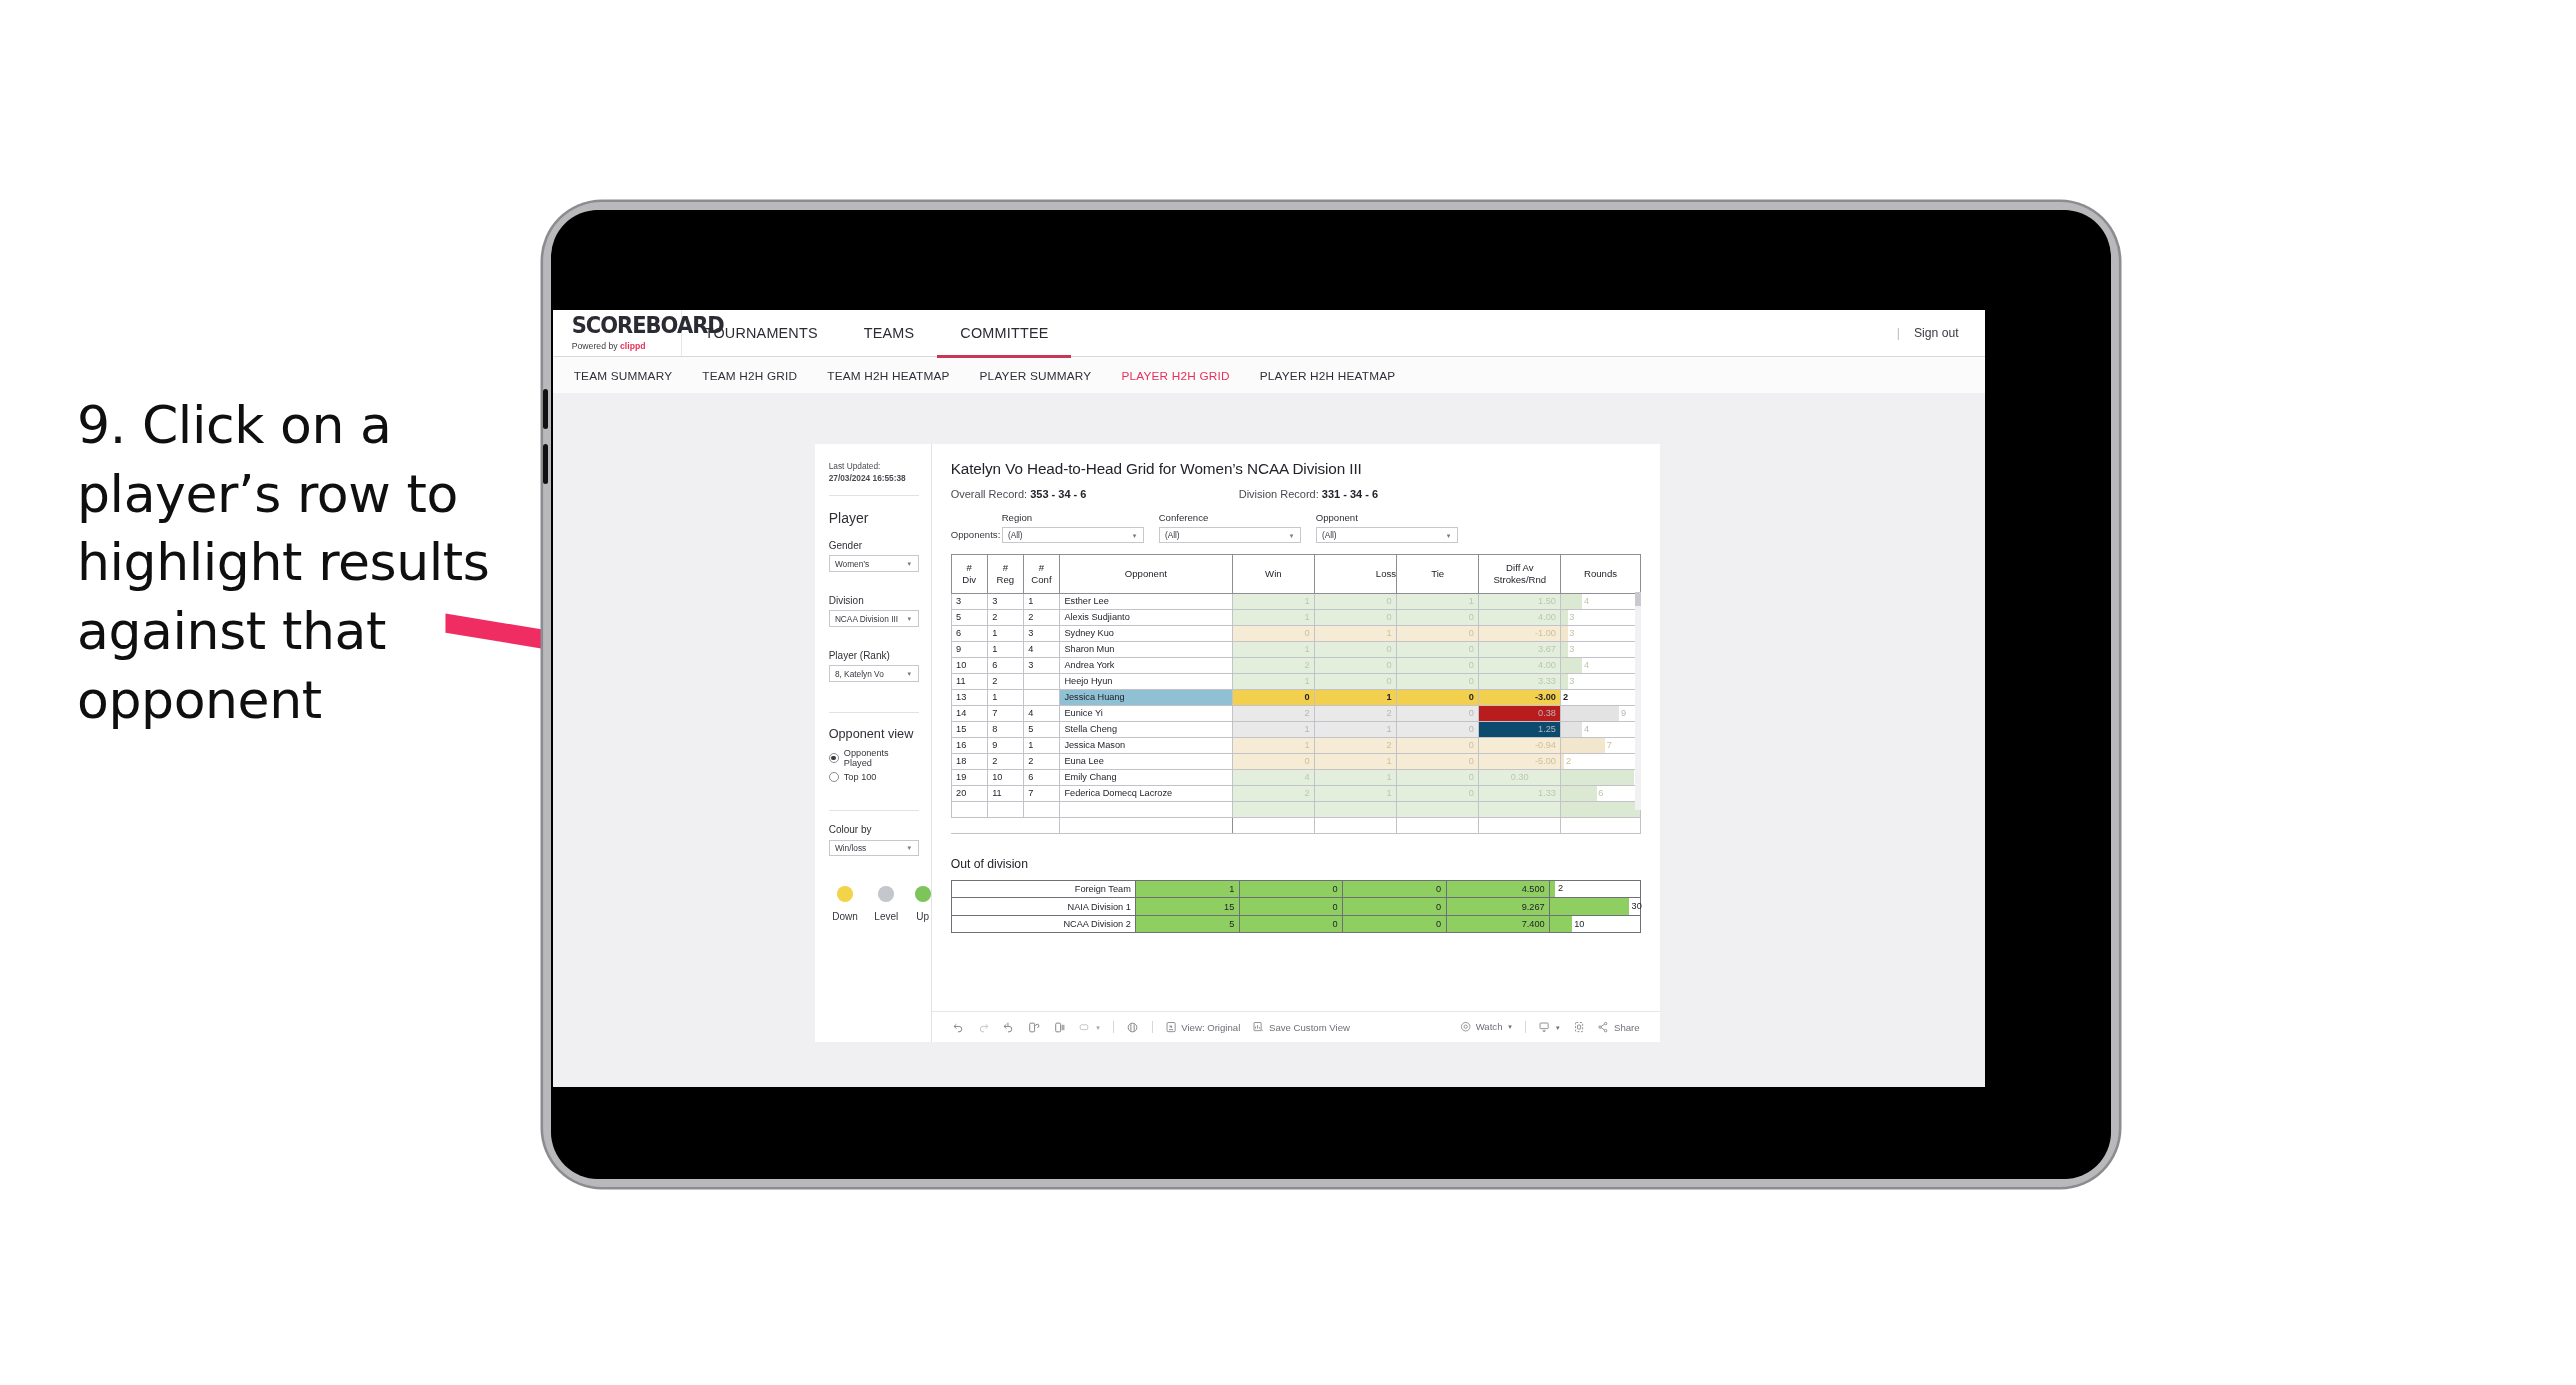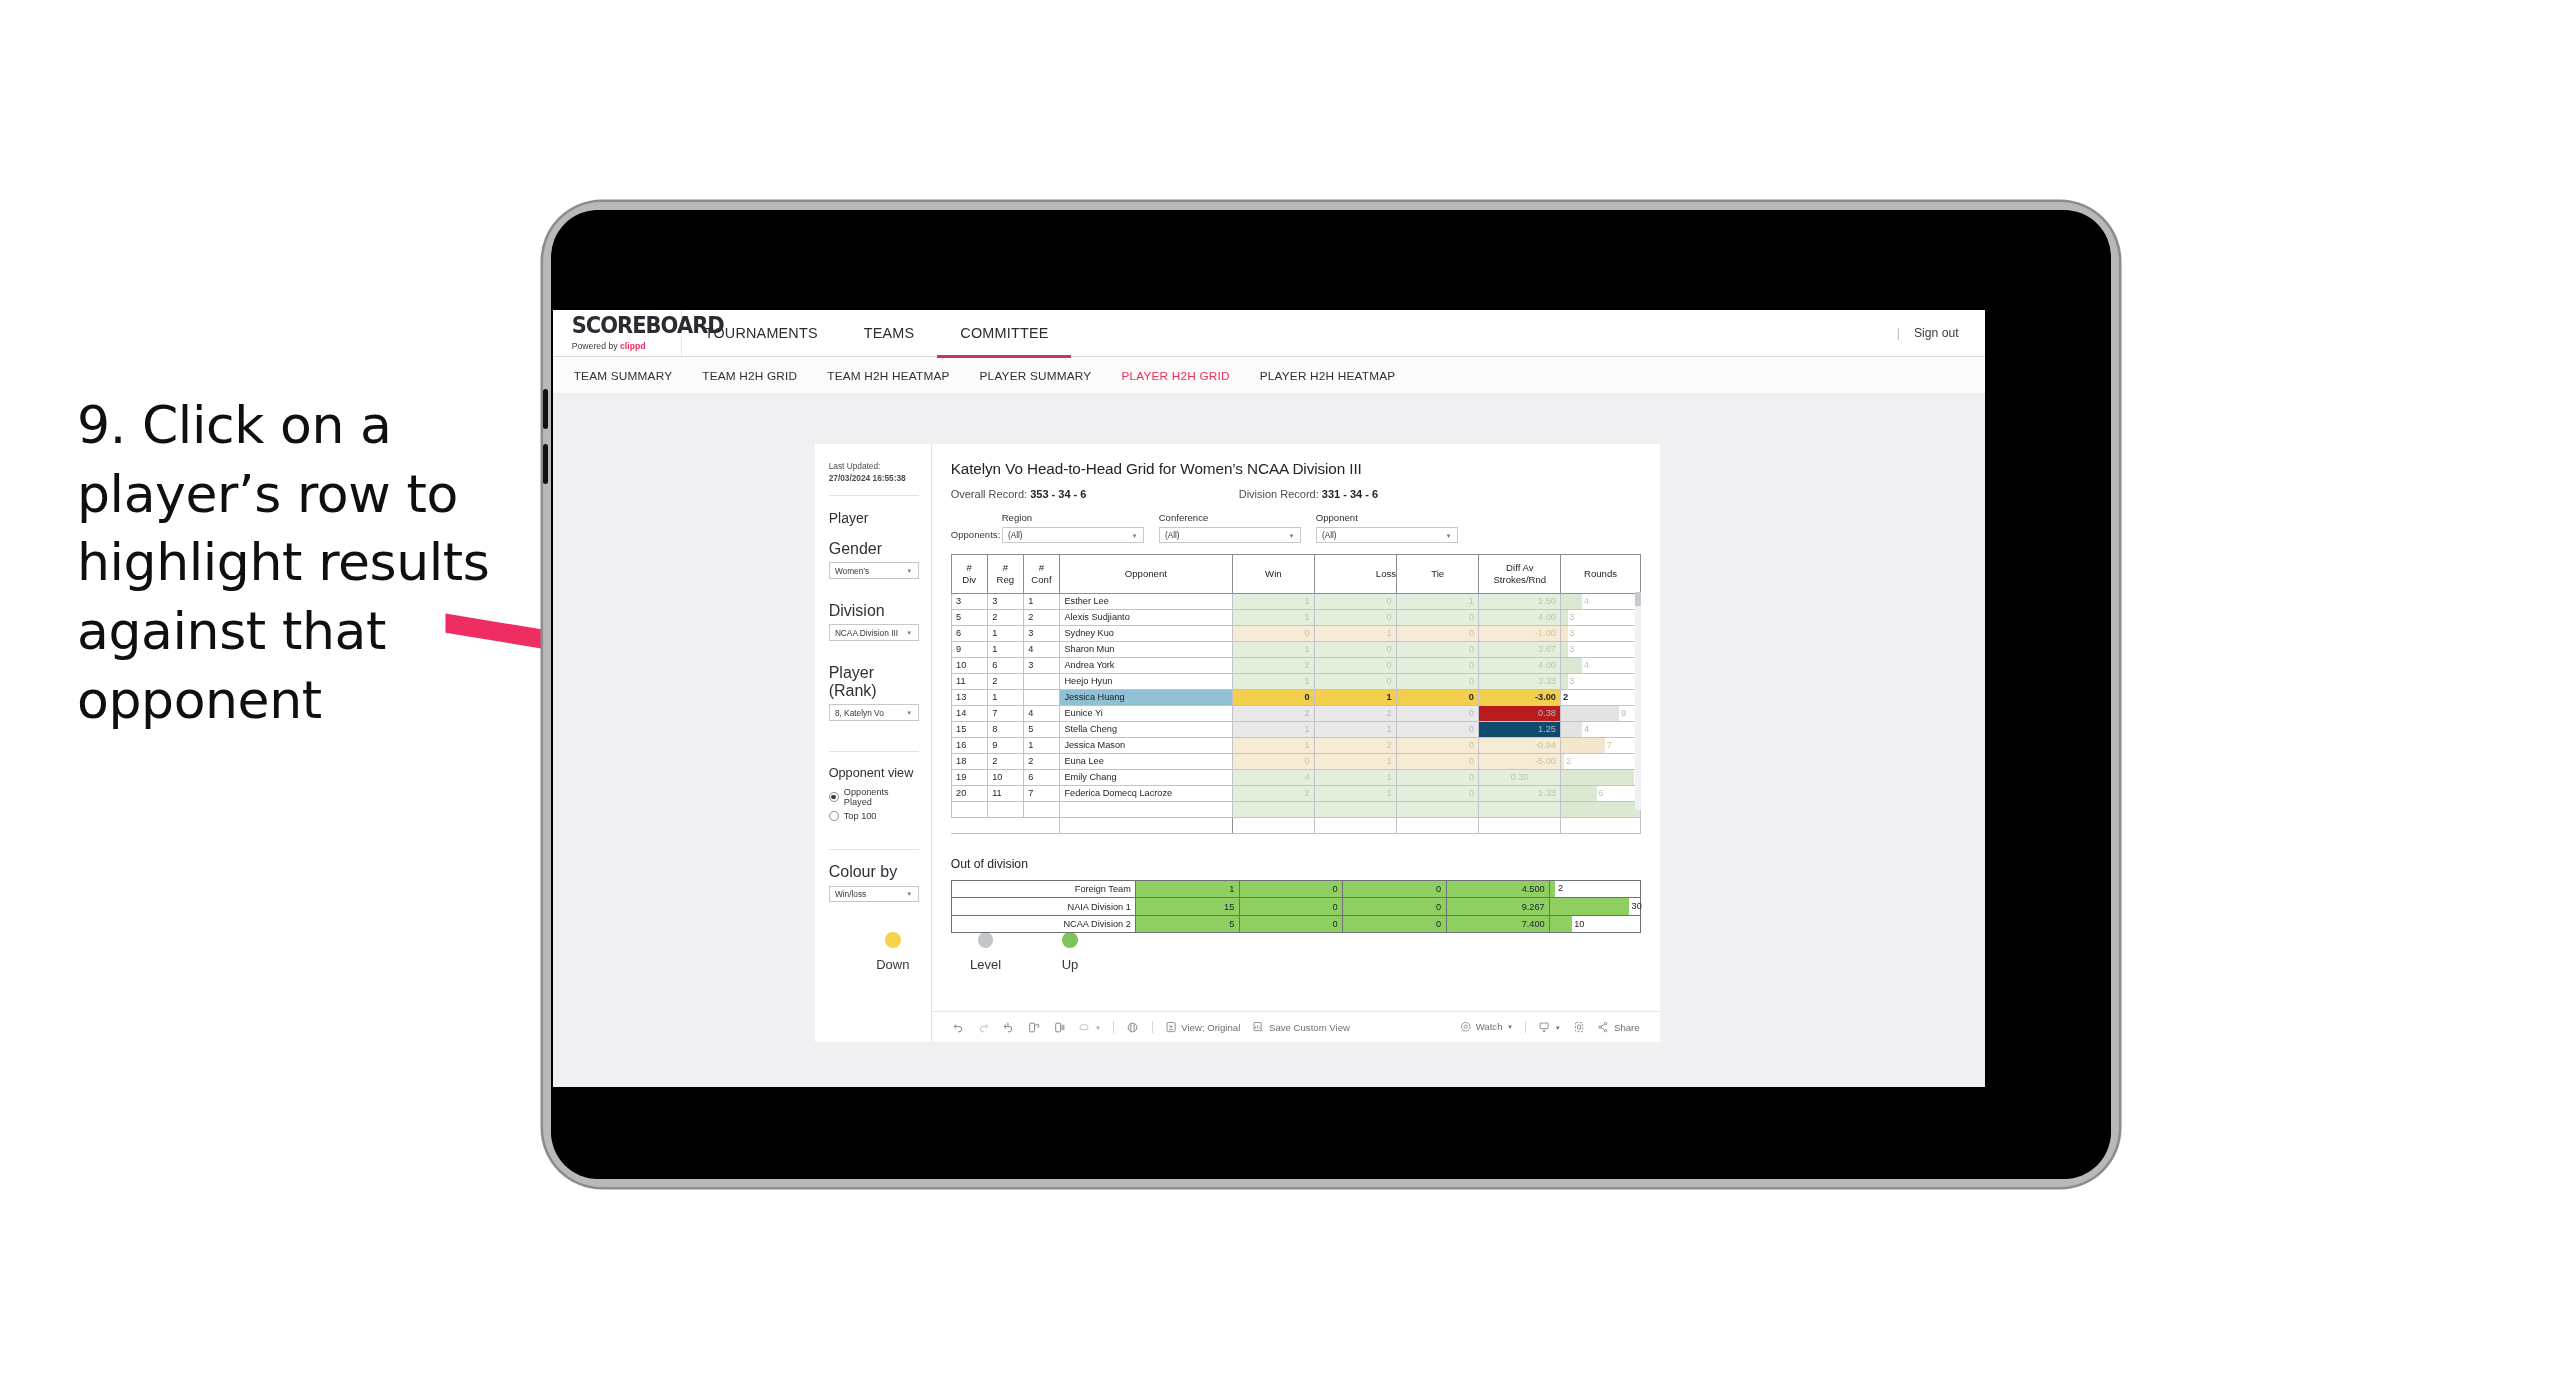--- a/index.html
+++ b/index.html
@@ -58,32 +58,32 @@
   
   #appbody{position:absolute;left:0;top:83px;right:0;bottom:0;background:#f0f0f2;}
   #card{position:absolute;left:262px;top:51px;width:845px;height:598px;background:#ffffff;display:flex;}
 
   
   #sidebar{width:117px;border-right:0.9px solid #e2e2e5;padding:15.7px 12.2px 0 14px;box-sizing:border-box;}
   .updated{font-size:8.3px;color:#4a4a52;line-height:1.45;}
   .updated b{font-weight:bold;}
   .hr{height:0.9px;background:#e2e2e5;margin:11.4px 0 0 0;}
   .s-title{font-size:14px;color:#2f2f37;margin:14px 0 14px 0;}
-  .f-label{font-size:16px;color:#2f2f37;margin-bottom:4.4px;}
+  .f-label{font-size:10px;color:#2f2f37;margin-bottom:4.4px;}
   .sel{height:16.6px;border:0.9px solid #c7c7cc;background:#fff;font-size:8.3px;color:#36363e;display:flex;align-items:center;padding:0 5.2px;box-sizing:border-box;position:relative;cursor:pointer;}
   .sel .car{position:absolute;right:5.2px;font-size:6.1px;color:#7a7a82;}
   .gap{height:23px;}
   .ov-title{font-size:12.7px;color:#2f2f37;margin:0 0 7px 0;}
   .radio-row{display:flex;align-items:center;gap:5.2px;font-size:9.2px;color:#35353d;margin-bottom:4.4px;cursor:pointer;}
   .radio{width:7.9px;height:7.9px;border:0.9px solid #8b8b93;border-radius:50%;position:relative;background:#fff;flex:0 0 auto;}
   .radio.on::after{content:"";position:absolute;left:1.7px;top:1.7px;width:4.4px;height:4.4px;border-radius:50%;background:#3a3a42;}
   .legend{display:flex;gap:16.6px;margin-top:30px;padding-left:3.5px;}
   .lg{display:flex;flex-direction:column;align-items:center;gap:9.6px;}
   .dot{width:15.7px;height:15.7px;border-radius:50%;}
-  .lg span{font-size:13px;color:#35353d;margin-left:44px;}
+  .lg span{font-size:10px;color:#35353d;}
 
   
   #main{flex:1;padding:15.7px 19px 0 19px;box-sizing:border-box;position:relative;}
   #vtitle{font-size:15.3px;color:#23232b;letter-spacing:-0.1px;}
   #records{display:flex;margin-top:10.5px;font-size:11px;color:#4a4a52;}
   #records b{color:#23232b;font-weight:bold;}
   #rec-overall{width:288px;}
   .opp-filters{margin-top:12.2px;display:flex;align-items:flex-end;gap:0;}
   .opp-lab{font-size:9.6px;color:#3a3a42;padding-bottom:3.5px;width:51px;}
   .ffield{width:142px;margin-right:15px;}

